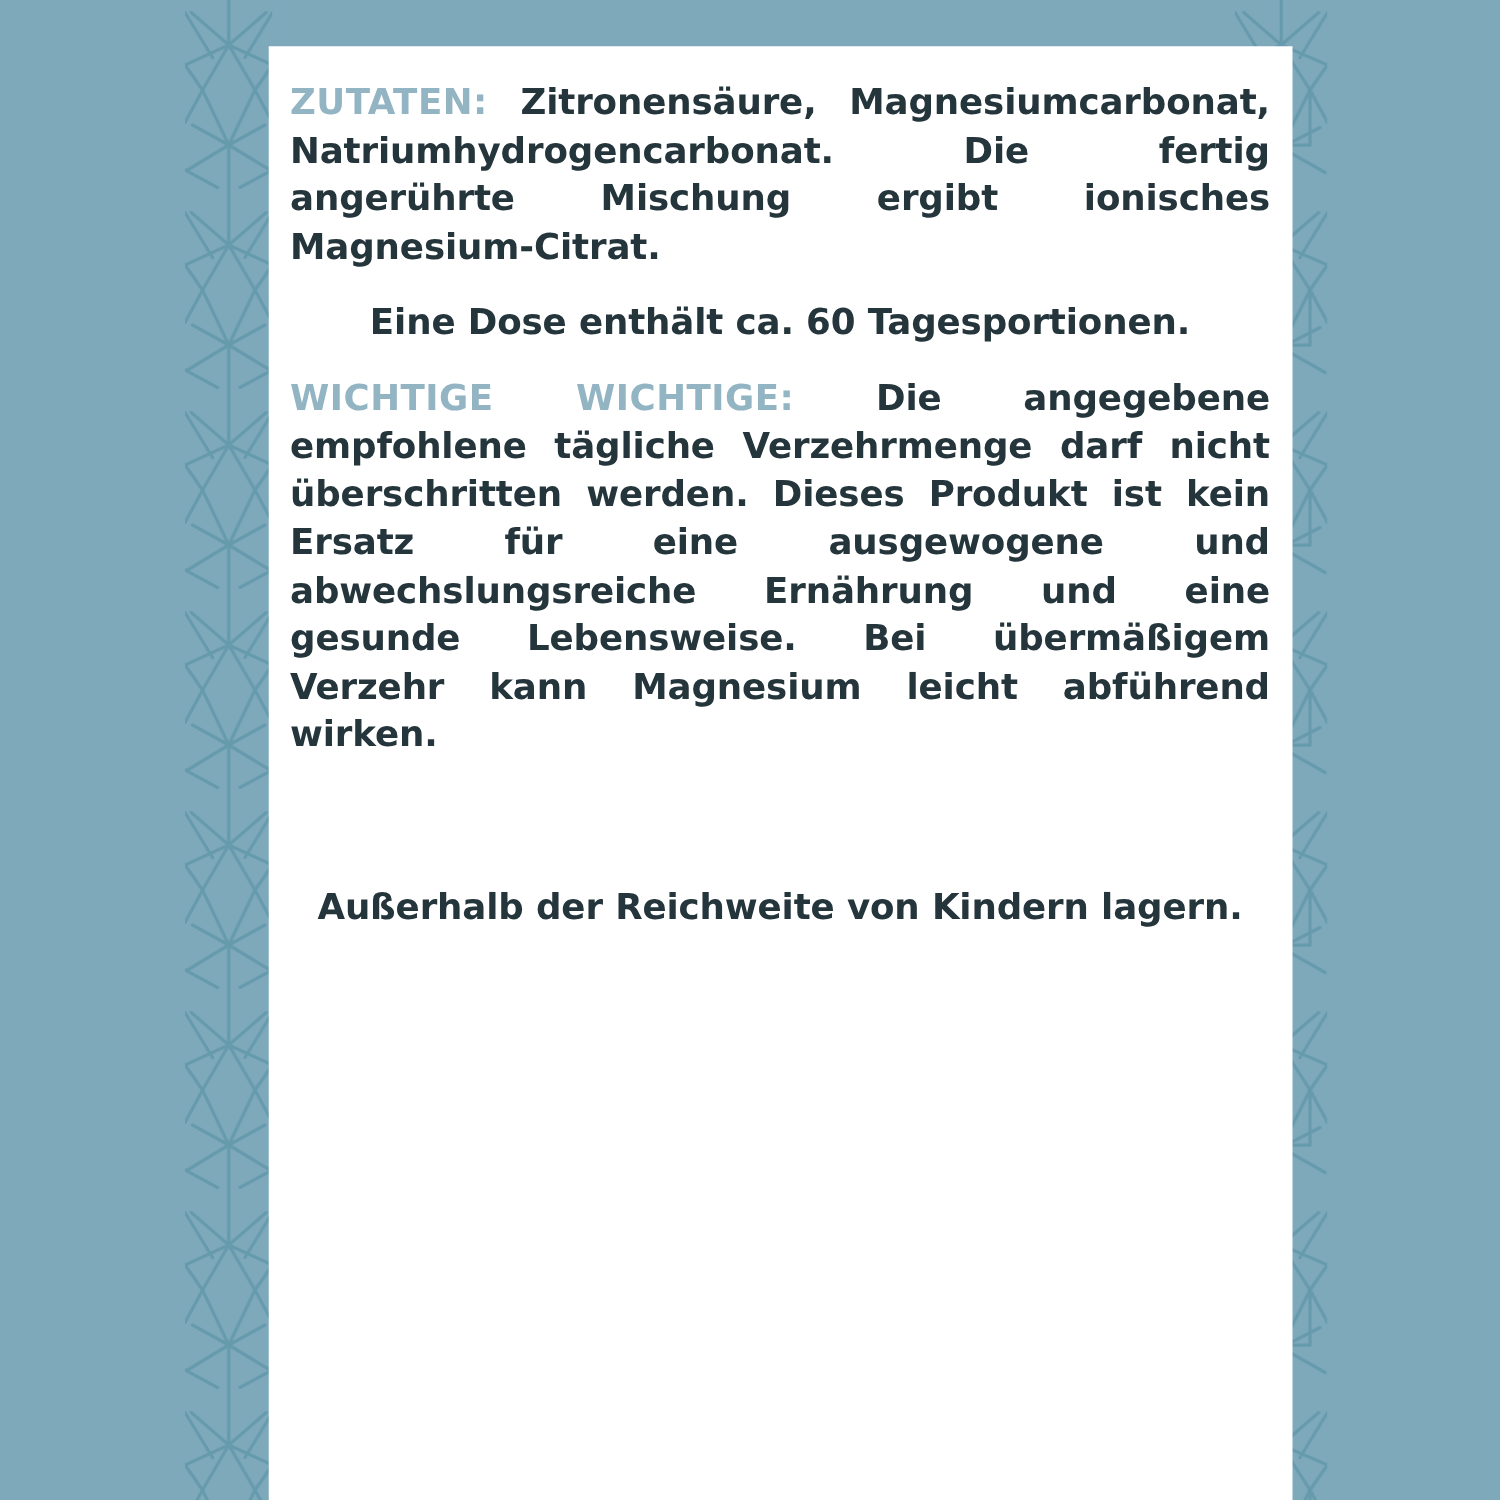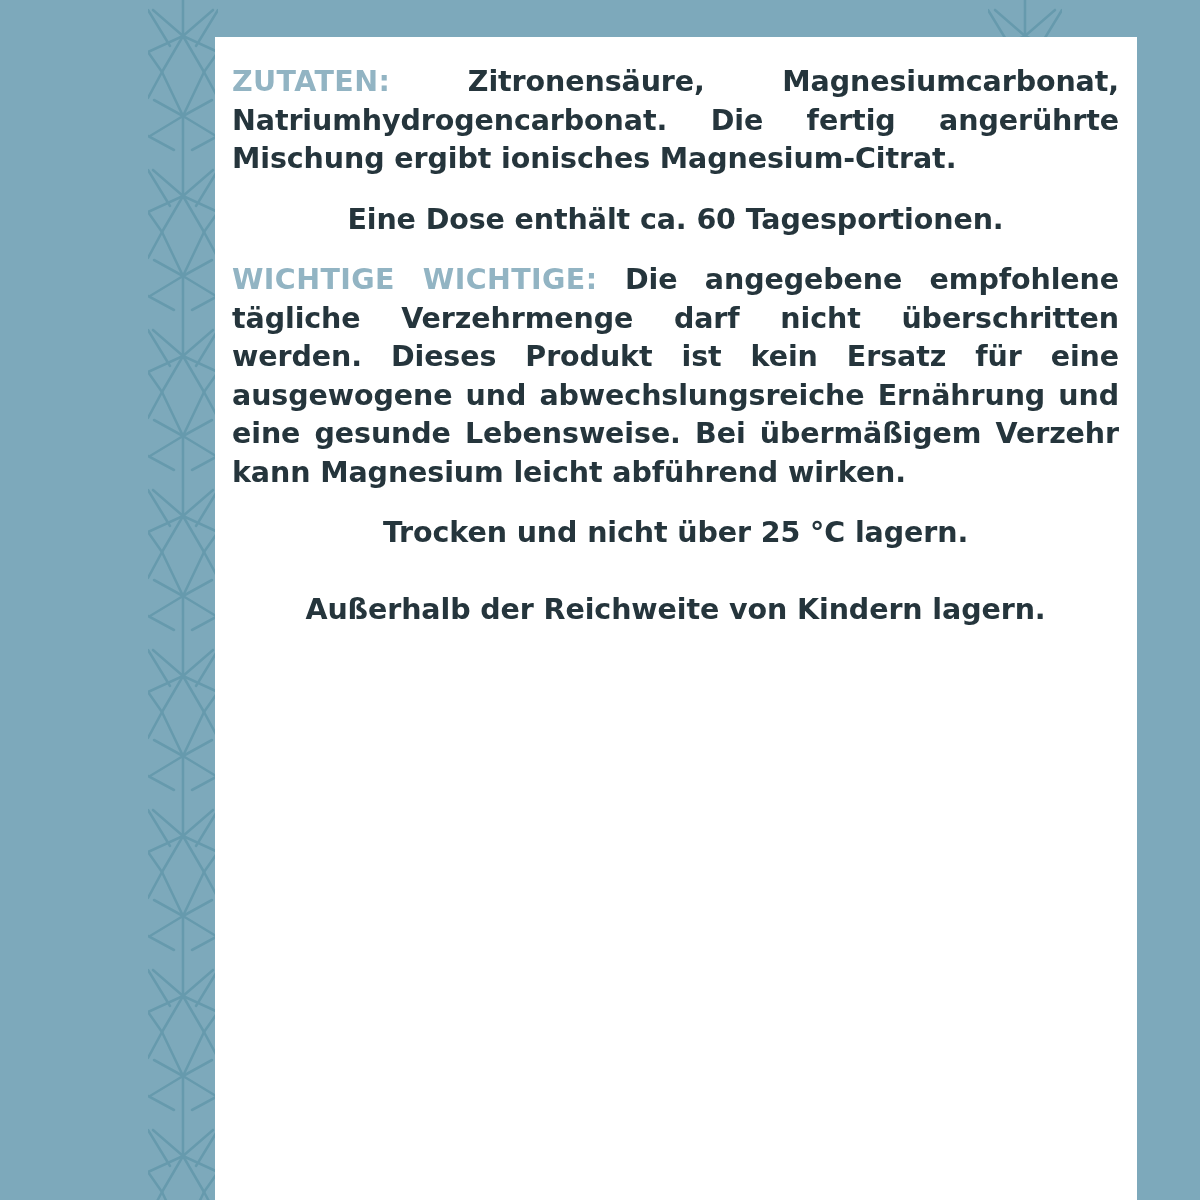--- a/index.html
+++ b/index.html
@@ -31,21 +31,21 @@
   .pattern-band.left  { left: 148px;  width: 70px; }
   .pattern-band.right { left: 988px;  width: 74px; }
 
   .pattern-band svg { display: block; }
 
   
   .content-card {
     position: absolute;
     left: 215px;
     top: 37px;
-    width: 922px;
+    width: 819px;
     height: 1163px;
     background: #ffffff;
     box-sizing: border-box;
     padding: 26px 18px 0 17px;
   }
 
   .block {
     margin: 0 0 22px 0;
     color: #25353c;
     font-size: 28.5px;
@@ -124,16 +124,16 @@
   <div class="content-card">
 
     <p class="block"><span class="section-head">ZUTATEN:</span> <span>Zitronensäure, Magnesiumcarbonat, Natriumhydrogencarbonat. Die fertig angerührte Mischung ergibt ionisches Magnesium-Citrat.</span></p>
 
 
 
     <p class="block tight"><span>Eine Dose enthält ca. 60 Tagesportionen.</span></p>
 
     <p class="block"><span class="section-head">WICHTIGE WICHTIGE:</span> <span>Die angegebene empfohlene tägliche Verzehrmenge darf nicht überschritten werden. Dieses Produkt ist kein Ersatz für eine ausgewogene und abwechslungsreiche Ernährung und eine gesunde Lebensweise. Bei übermäßigem Verzehr kann Magnesium leicht abführend wirken.</span></p>
 
-    <p class="block tight"><span>Trocken und nicht über 25 °C lagern.</span><br><br><span>Außerhalb der Reichweite von Kindern lagern.</span></p>
+    <p class="block tight"><br><br><span>Außerhalb der Reichweite von Kindern lagern.</span></p>
 
   </div>
 </div>
 
 </body></html>

